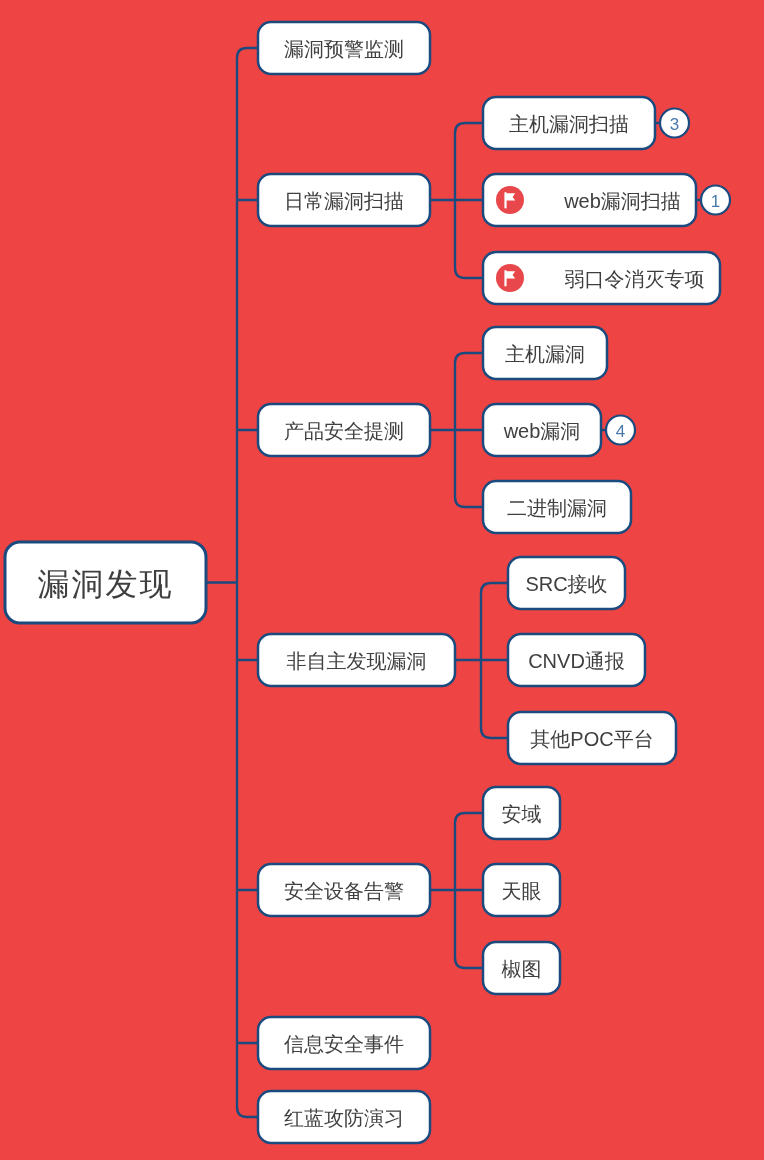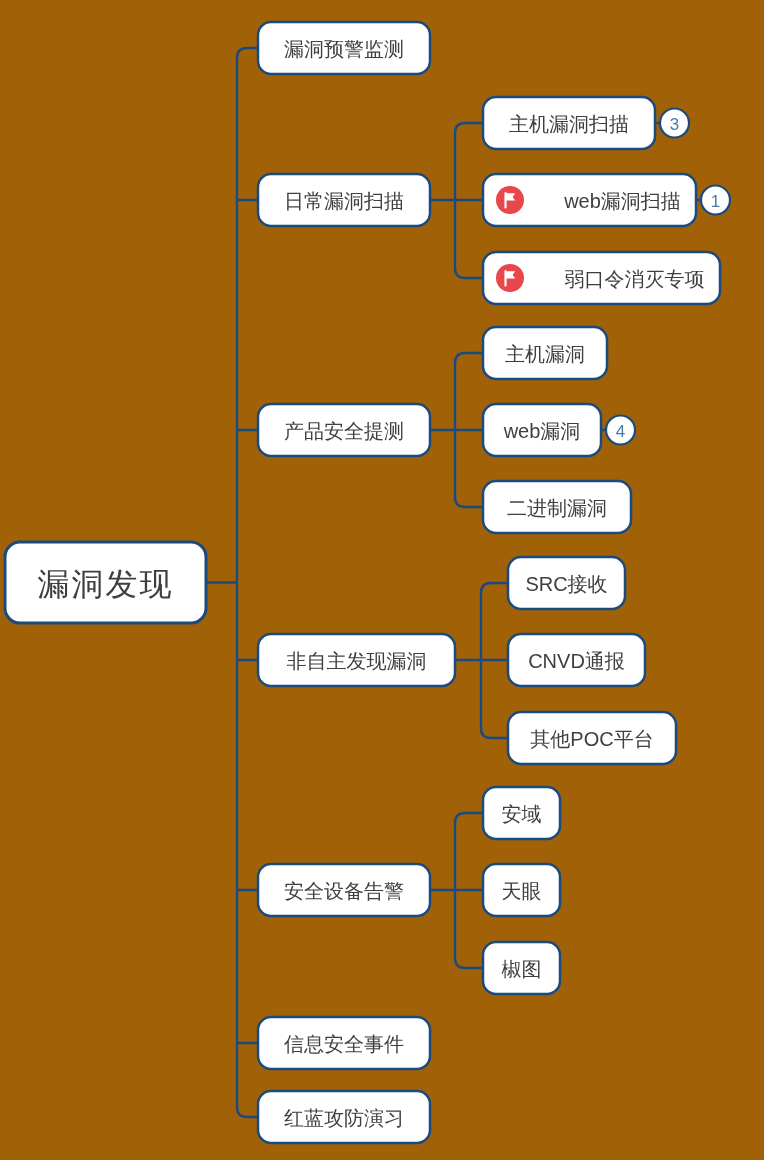--- a/index.html
+++ b/index.html
@@ -1,17 +1,17 @@
 <!DOCTYPE html>
 <html><head>
 <meta charset="utf-8">
 <style>
   html,body{margin:0;padding:0;background:#ffffff;}
   body{font-family:"Liberation Sans","DejaVu Sans",sans-serif;}
-  #stage{position:relative;width:764px;height:1160px;background:#a16207;overflow:hidden;}
+  #stage{position:relative;width:764px;height:1160px;background:#ef4444;overflow:hidden;}
   svg{display:block;}
   text{user-select:none;}
 </style>
 </head>
 <body>
 
 <div id="stage">
     <svg width="764" height="1160" viewBox="0 0 764 1160">
       <g>
         <path d="M 206 582.5 H 237 M 237 58 V 1107 M 237 58 Q 237 48 247 48 H 258 M 237 200 H 258 M 237 430 H 258 M 237 660 H 258 M 237 890 H 258 M 237 1043 H 258 M 237 1107 Q 237 1117 247 1117 H 258" fill="none" stroke="#1a4a7e" stroke-width="2.4"></path>

